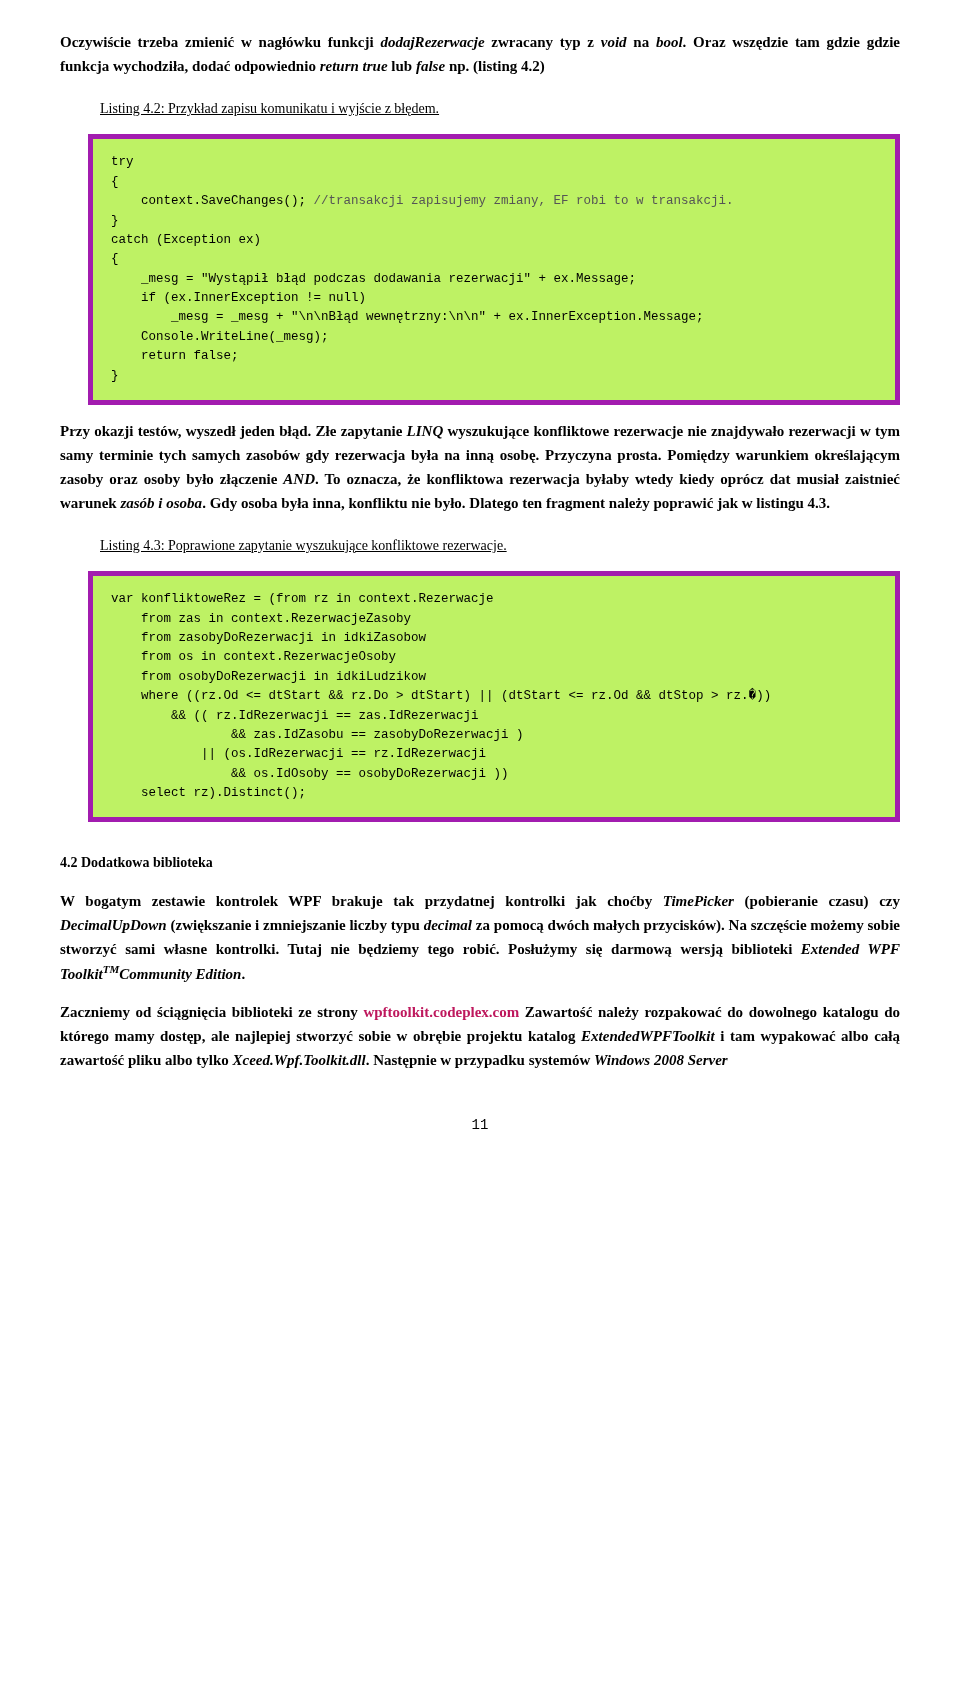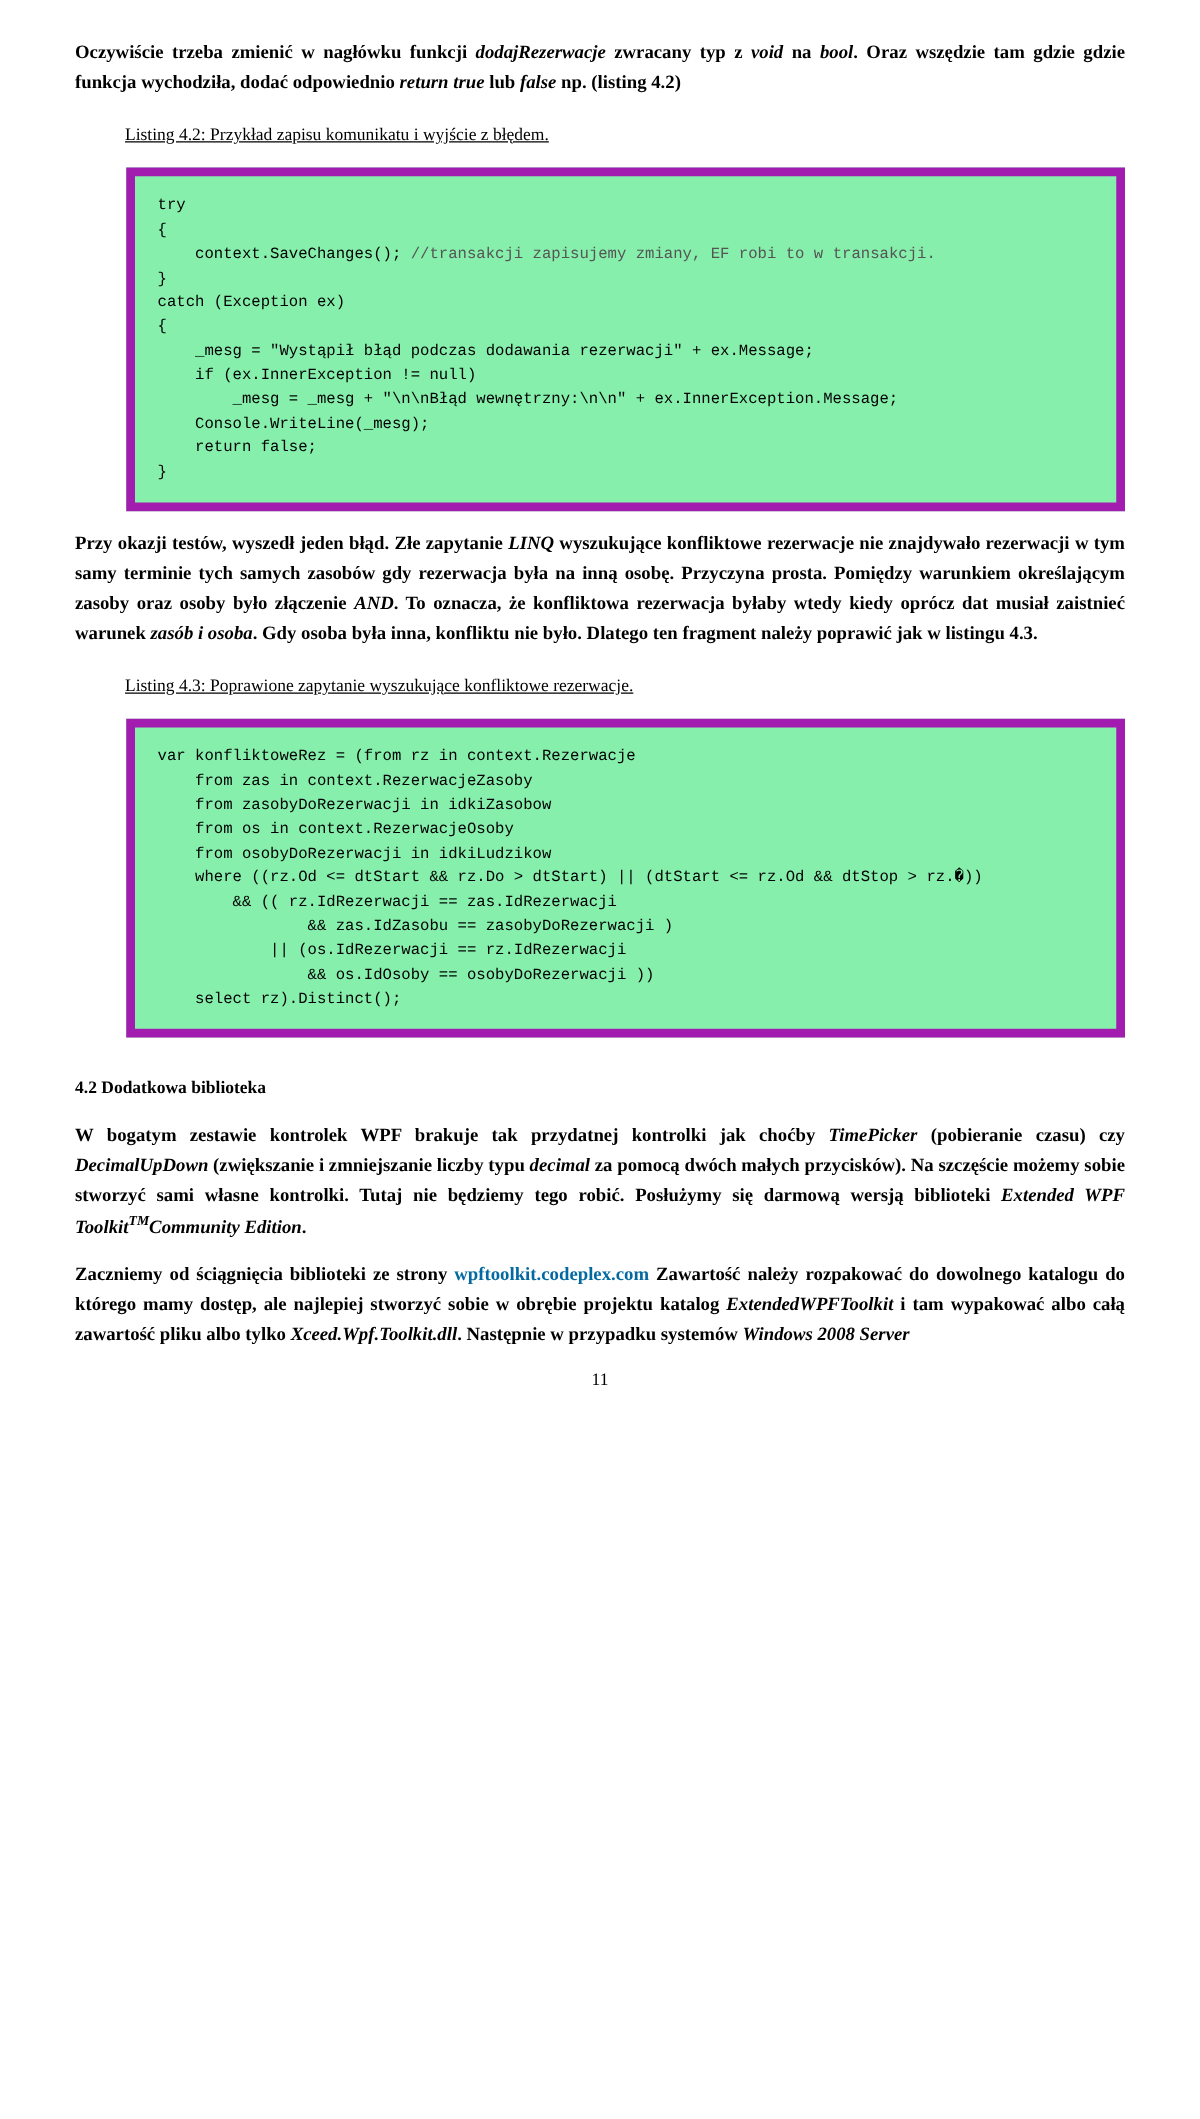--- a/index.html
+++ b/index.html
@@ -14,51 +14,52 @@
     }
     .main-text {
       margin-bottom: 14px;
       text-align: justify;
       font-weight: bold;
     }
     .main-text em {
       font-style: italic;
     }
     .code-block {
-      background: #86efac;
-      border: 7px solid #a21caf;
+      background: #bef264;
+      border: 5px solid #a21caf;
       padding: 14px 18px;
-      margin: 14px 0 14px 41px;
+      margin: 14px 0 14px 28px;
       font-family: 'Courier New', Courier, monospace;
       font-size: 12.5px;
       line-height: 1.55;
       color: #000;
       white-space: pre;
       overflow-x: auto;
     }
     .listing-caption {
       font-size: 14px;
       margin: 20px 0 6px 40px;
       font-family: Georgia, serif;
       text-decoration: underline;
     }
     .section-header {
       font-size: 14px;
       font-weight: bold;
       margin: 30px 0 14px 0;
     }
     .link-text {
-      color: #0369a1;
+      color: #be185d;
       text-decoration: none;
       margin-top: 20px;
     }
     .page-number {
       text-align: center;
-      margin-top: 14px;
+      margin-top: 42px;
       font-size: 14px;
+      font-family: Liberation Mono, monospace;
     }
     sup {
       font-size: 11px;
       vertical-align: super;
     }
   </style>
 </head>
 <body>
 
 <p class="main-text">

